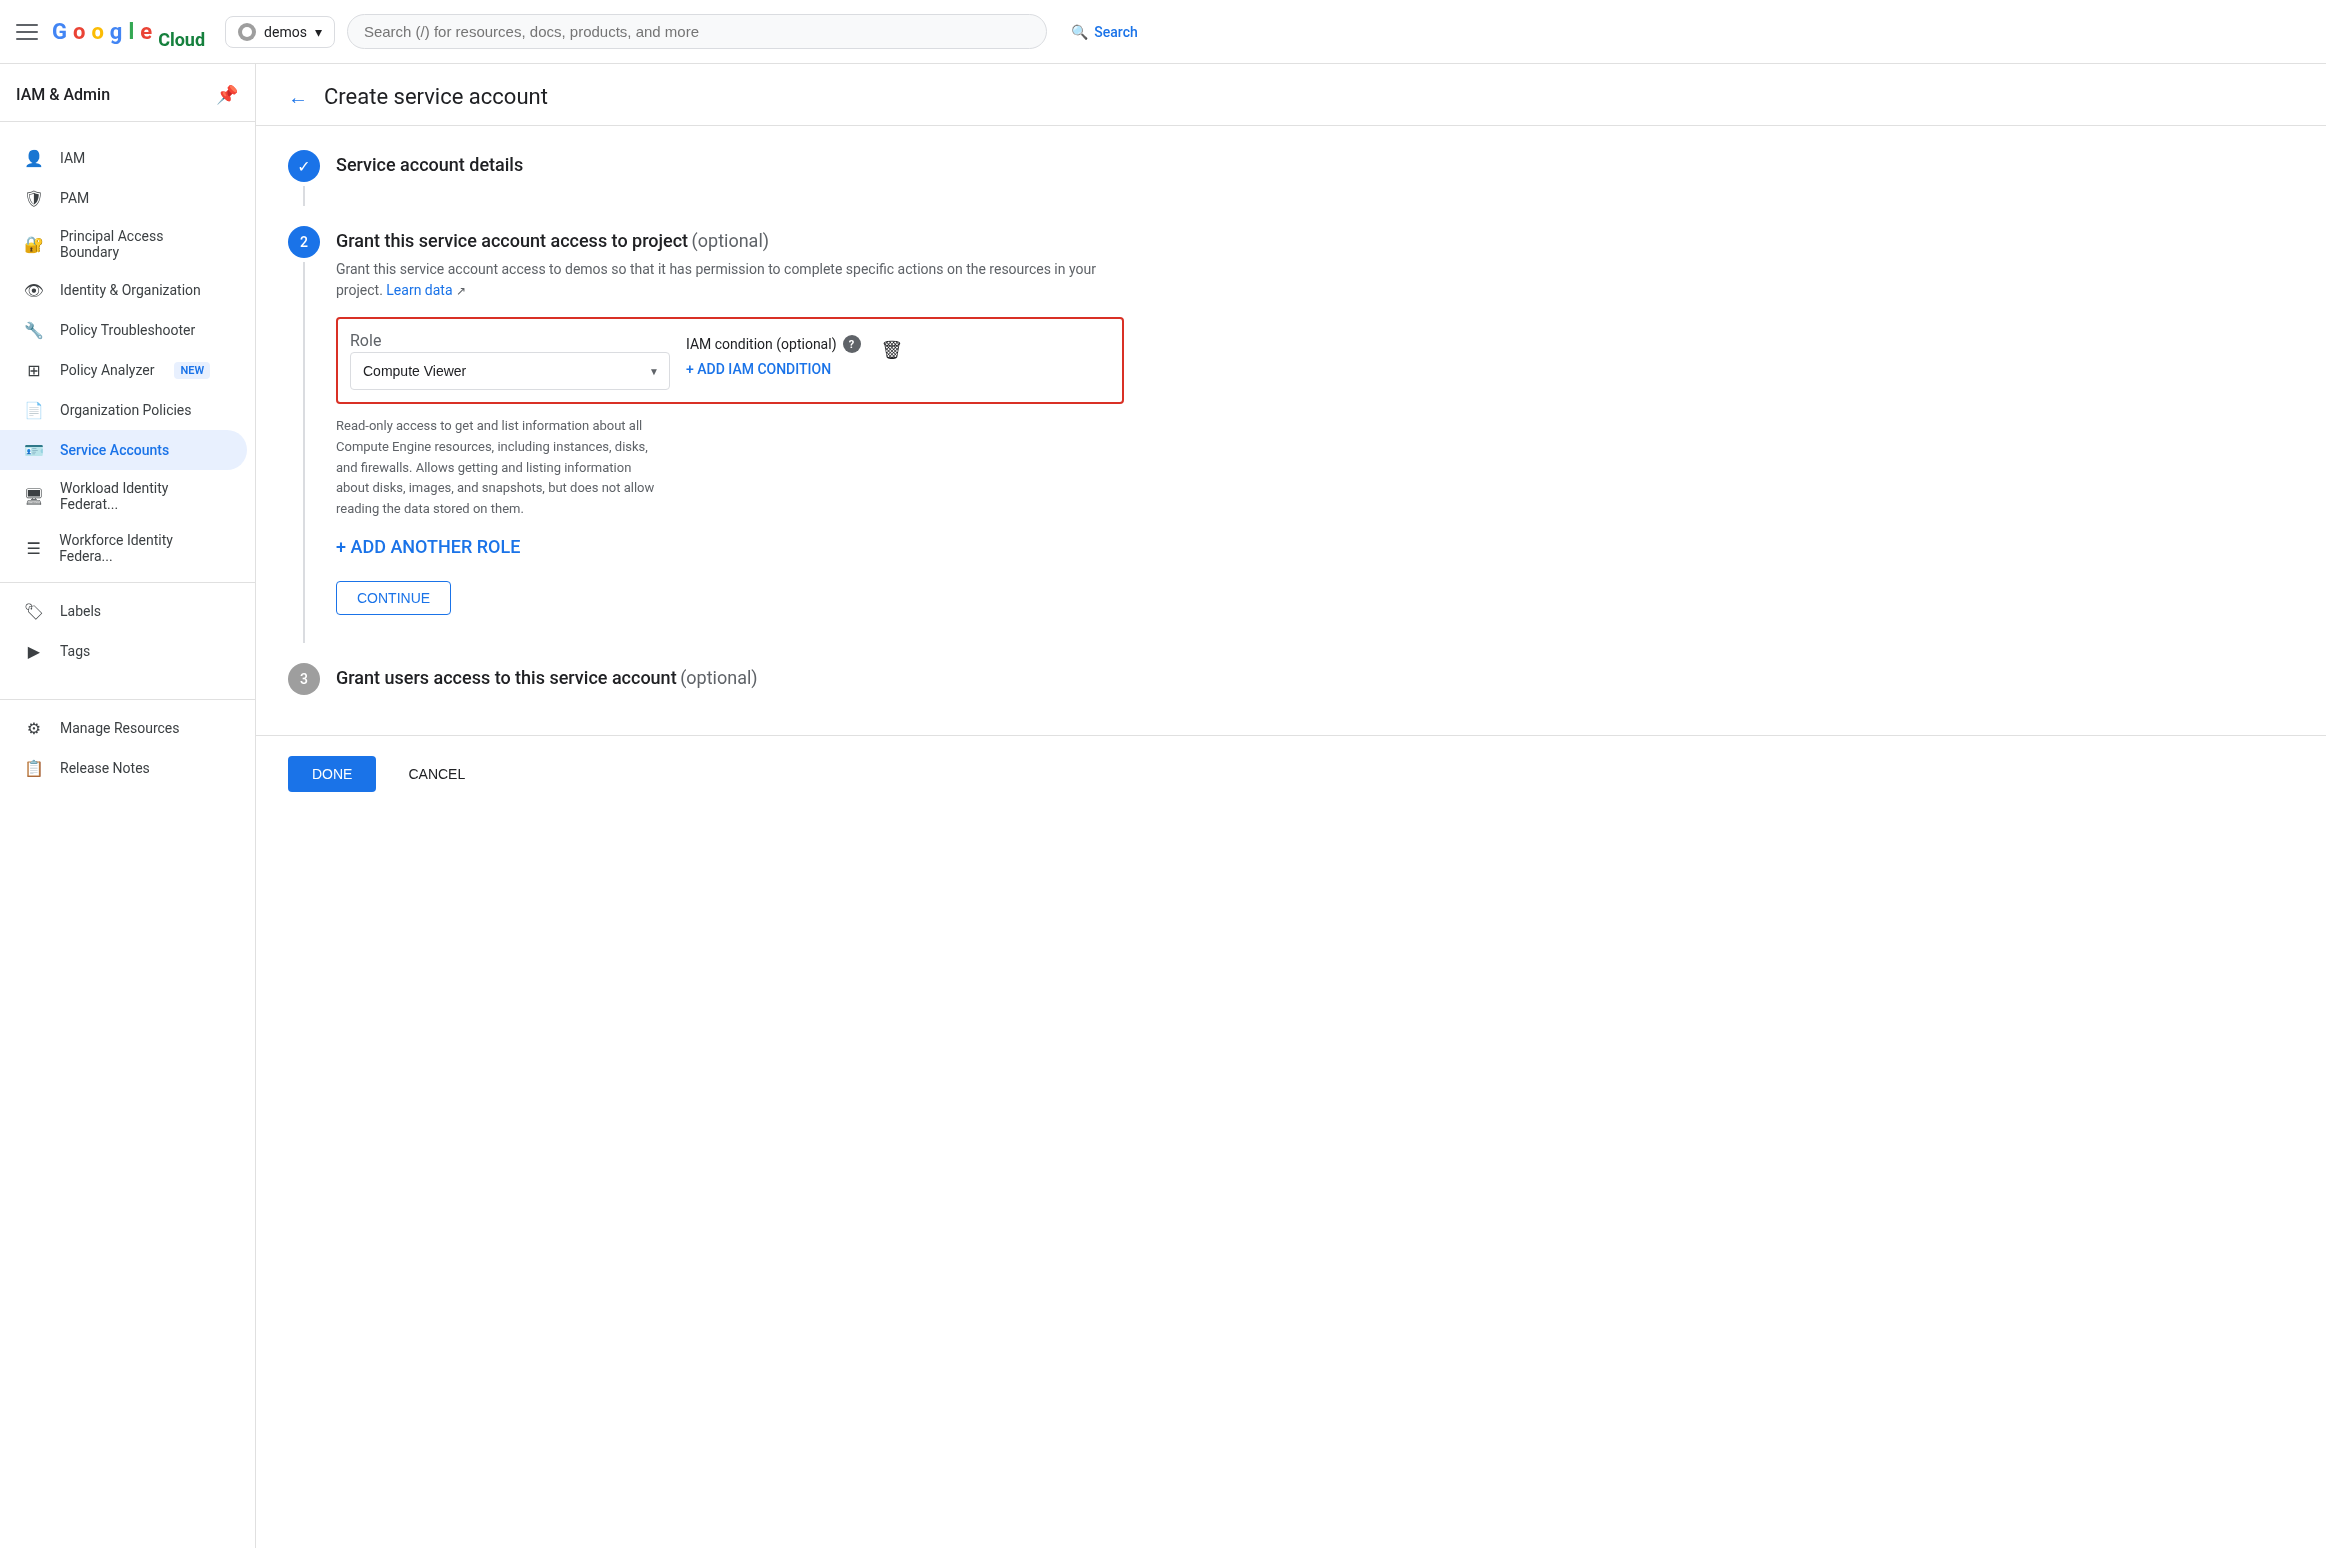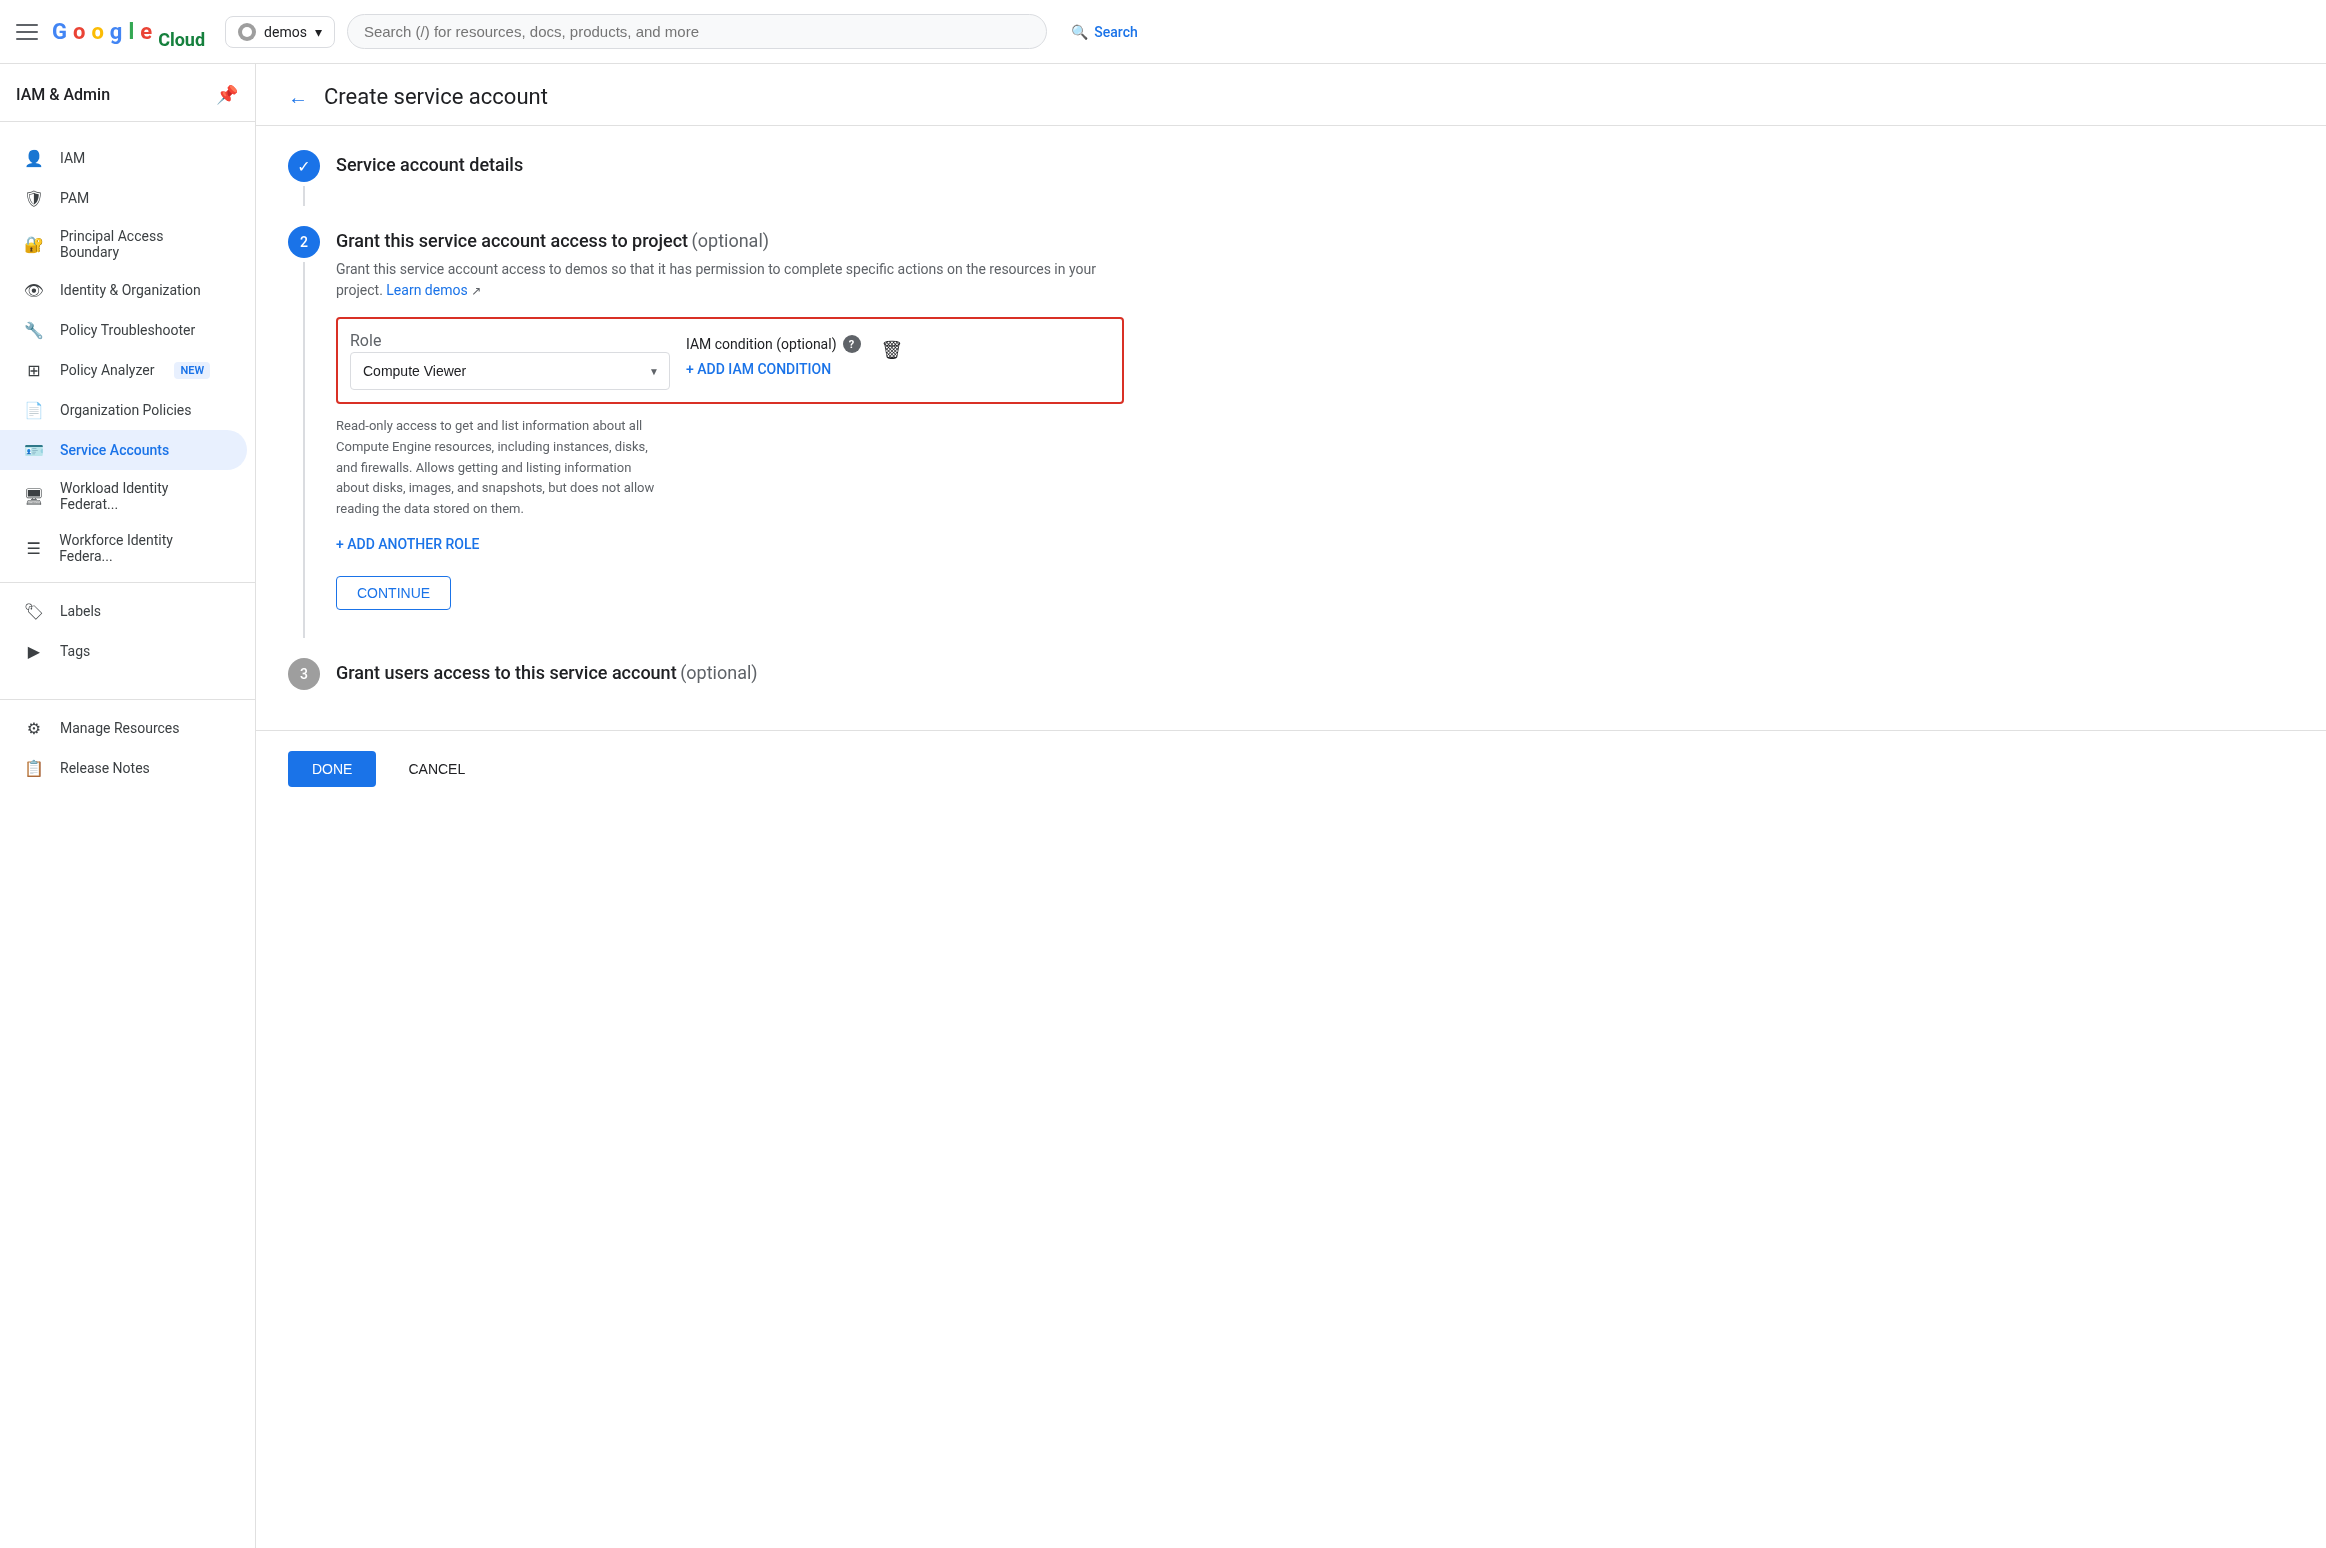--- a/index.html
+++ b/index.html
@@ -136,21 +136,21 @@
     .add-condition-btn { color: #1a73e8; font-size: 14px; cursor: pointer; font-weight: 500; display: flex; align-items: center; gap: 4px; }
     .delete-btn { color: #202124; font-size: 18px; cursor: pointer; padding: 4px; margin-top: 4px; }
 
     
     .role-description {
       font-size: 13px; color: #5f6368; line-height: 1.6;
       max-width: 320px; margin-bottom: 16px; padding-left: 0;
     }
 
     
-    .add-role-btn { color: #1a73e8; font-size: 14px; cursor: pointer; font-weight: 500; display: flex; align-items: center; gap: 4px; margin-bottom: 24px; }
+    .add-role-btn { color: #1a73e8; font-size: 18px; cursor: pointer; font-weight: 500; display: flex; align-items: center; gap: 4px; margin-bottom: 24px; }
 
     
     .continue-btn {
       border: 1px solid #1a73e8; color: #1a73e8; background: #fff;
       padding: 8px 20px; border-radius: 4px; font-size: 14px; font-weight: 500;
       cursor: pointer; margin-bottom: 32px;
     }
 
     
     .step3-title { font-size: 18px; font-weight: 500; color: #202124; display: inline; margin-top: 36px; }
@@ -315,21 +315,21 @@
         </div>
         <div class="step-content">
           <div style="margin-bottom: 8px;">
             <span class="step-title">Grant this service account access to project</span>
             <span style="display: inline;"> </span>
             <span class="step-subtitle">(optional)</span>
           </div>
           <div class="step-description">
             <span>Grant this service account access to demos so that it has permission to complete specific actions on the resources in your project.</span>
             <span> </span>
-            <a href="#" class="learn-more">Learn demos</a>
+            <a href="#" class="learn-more">Learn data</a>
             <span style="font-size: 12px;">↗</span>
           </div>
 
           
           <div class="role-row">
             <div class="role-field">
               <span class="role-label">Role</span>
               <div class="role-select-wrapper">
                 <select class="role-select-inner">
                   <option>Compute Viewer</option>

